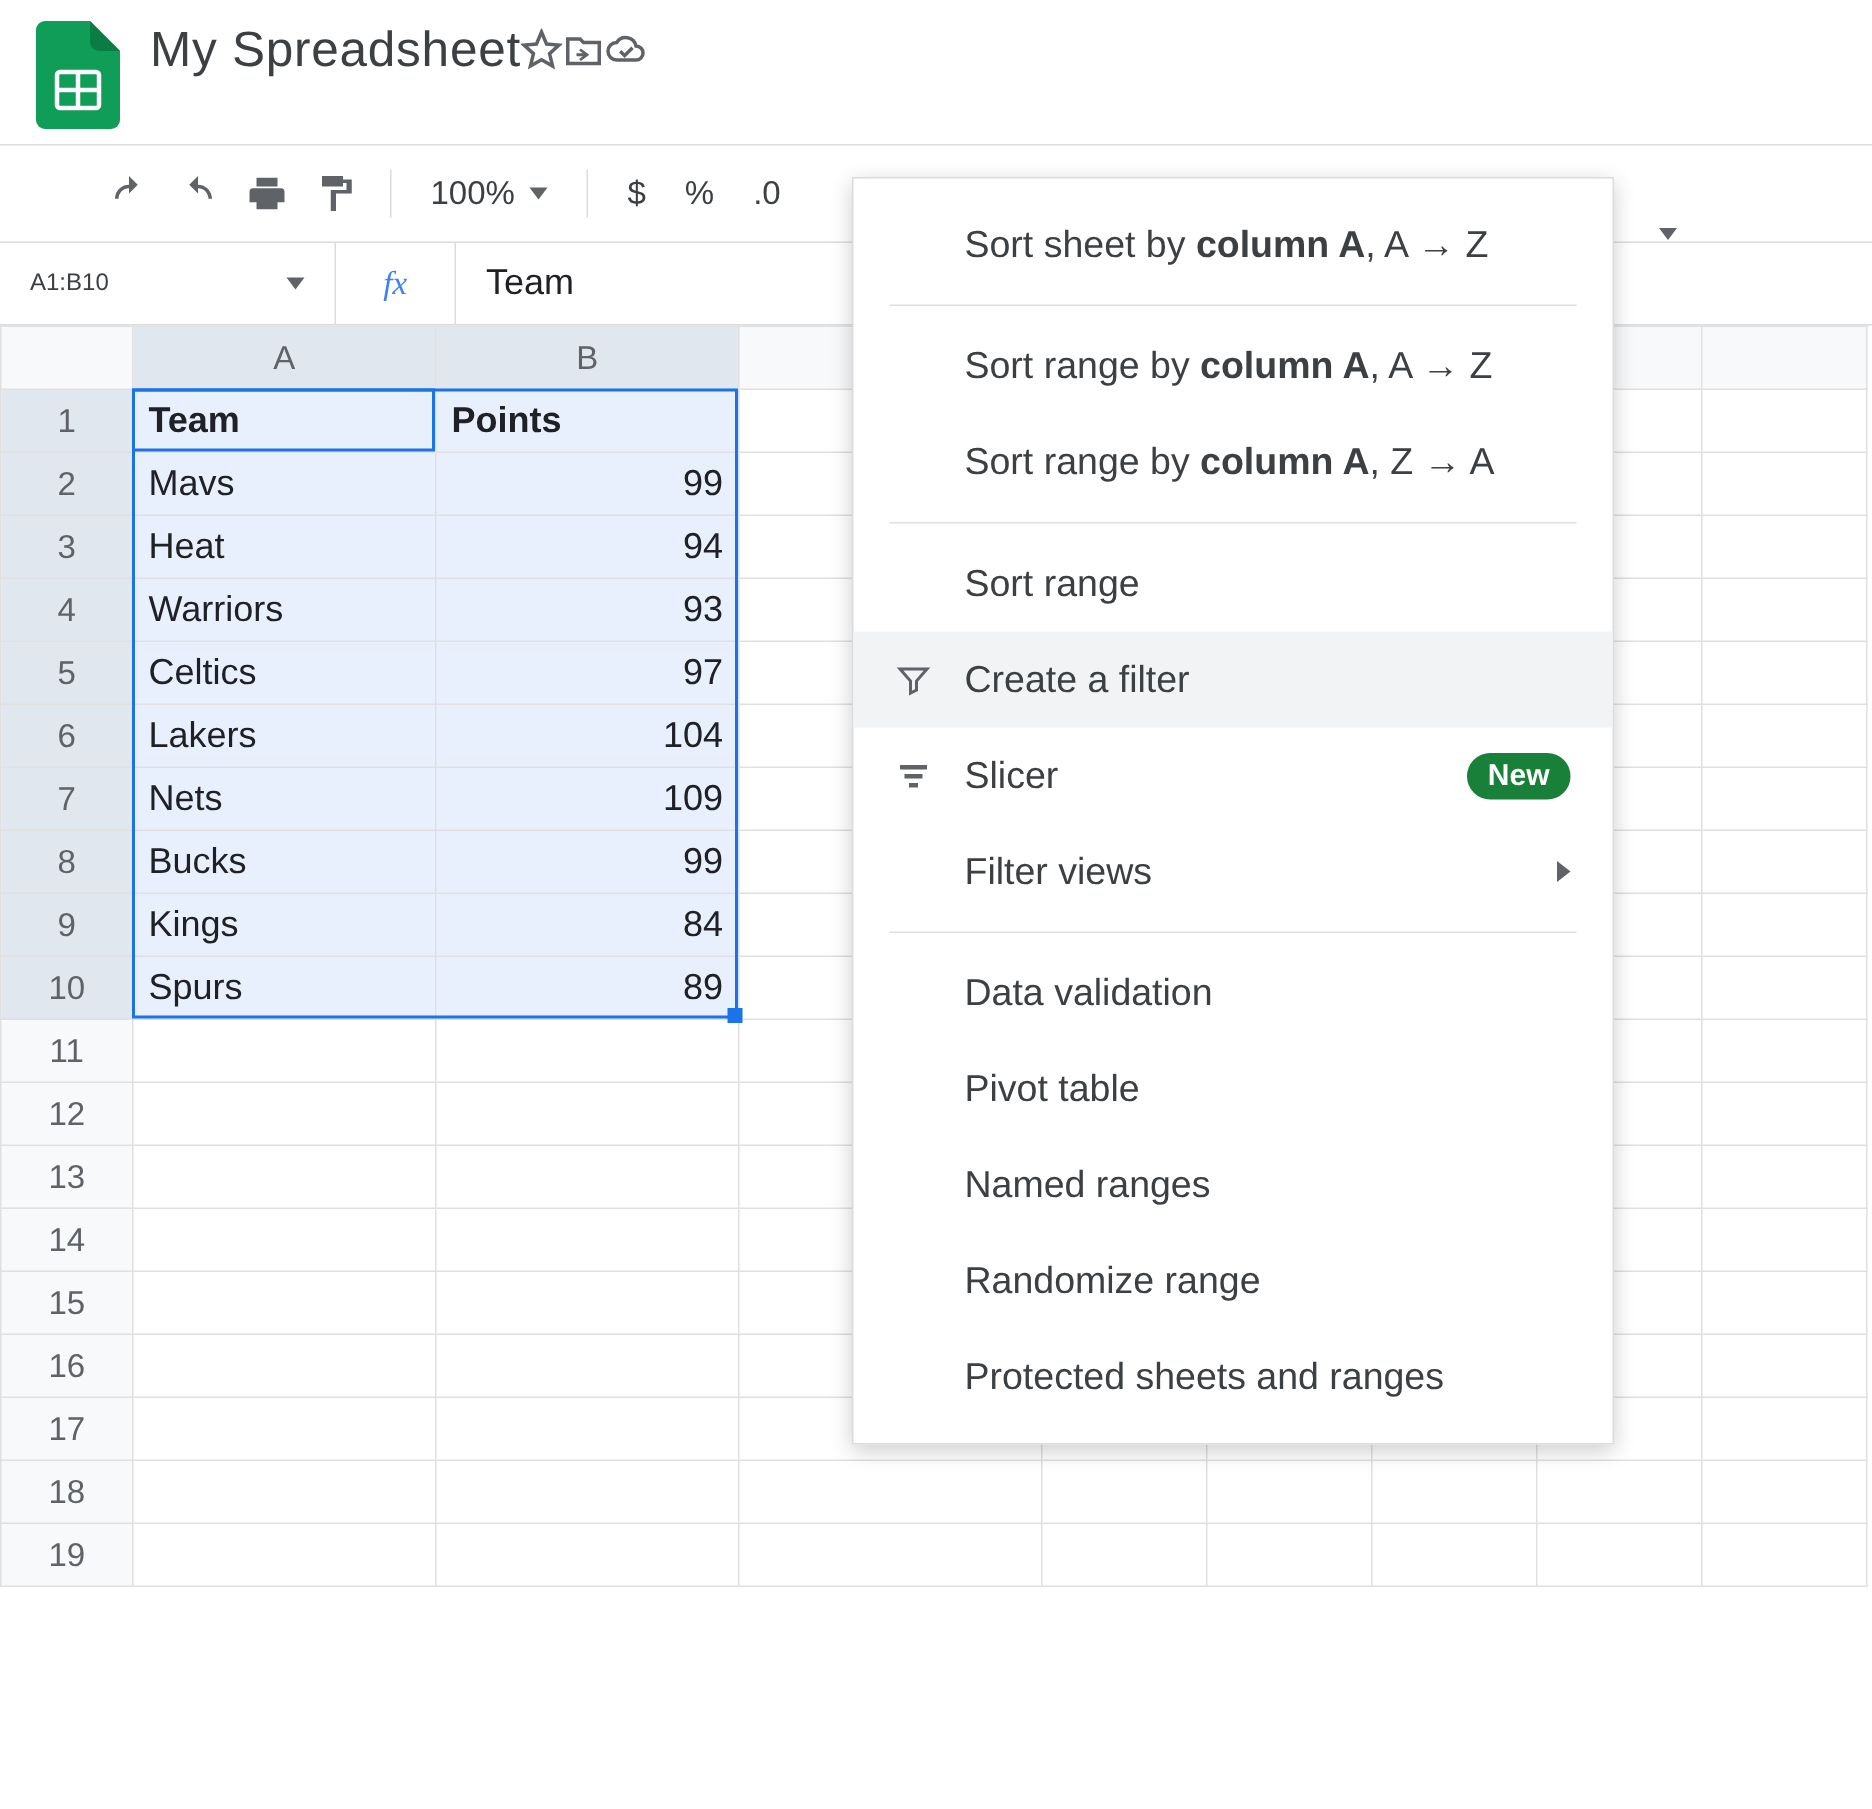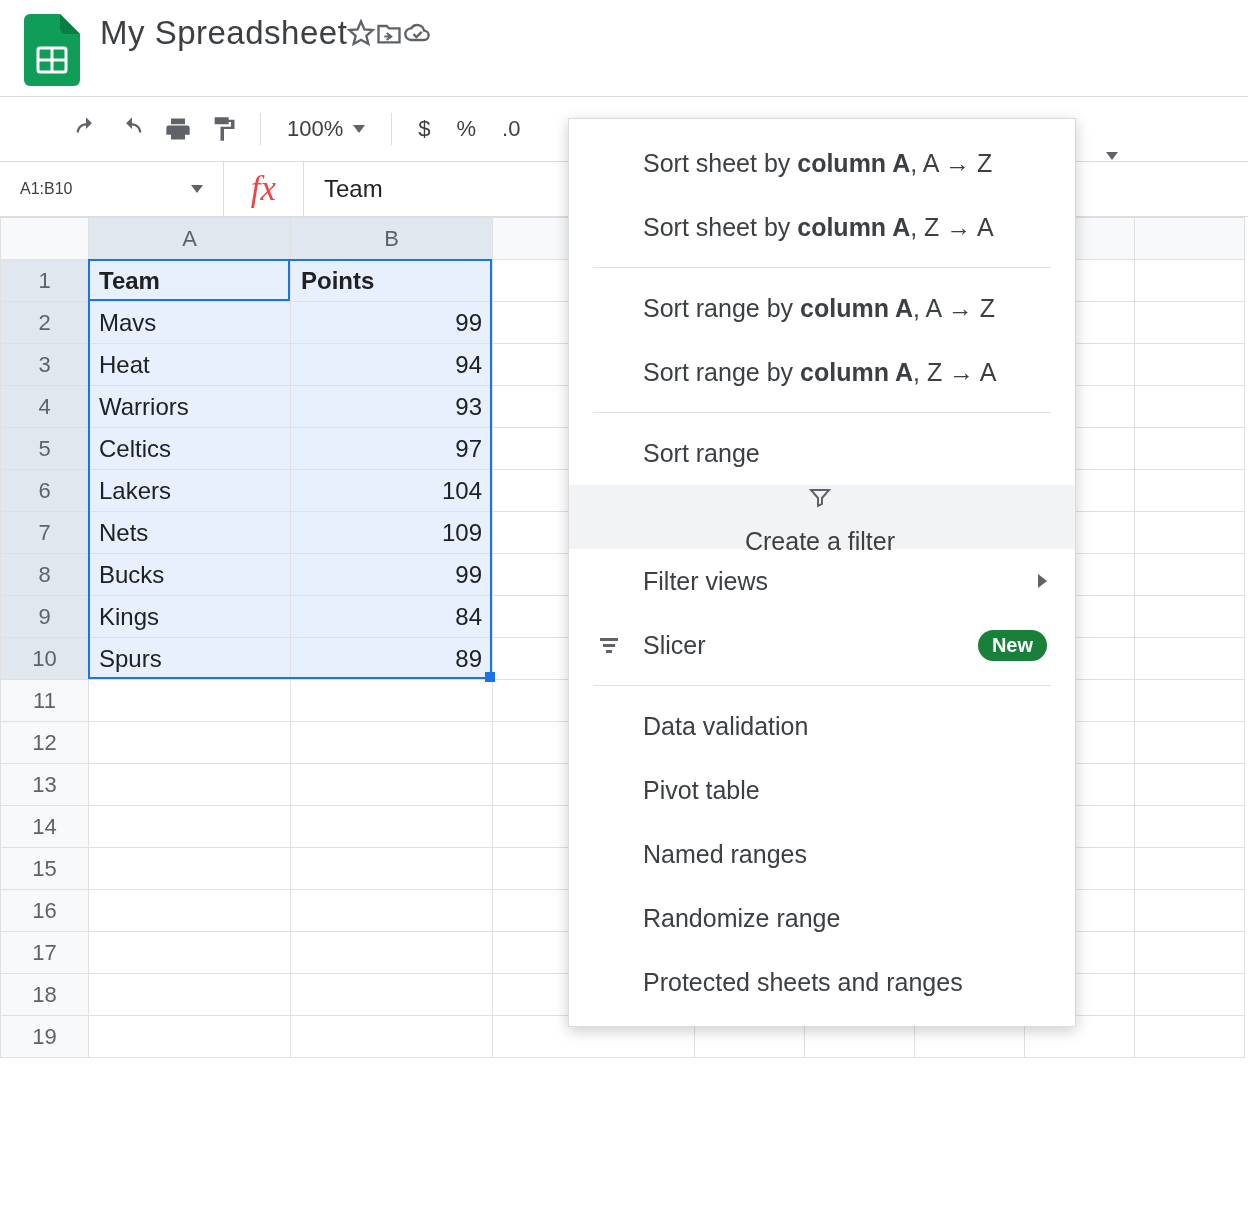--- a/index.html
+++ b/index.html
@@ -26,21 +26,21 @@
   .tb-btn { width: 40px; height: 40px; display:flex; align-items:center; justify-content:center; color:#5f6368; cursor:pointer;}
   .tb-btn svg { width: 28px; height: 28px; }
   .tb-sep { width: 1px; height: 32px; background:#dadce0; margin:0 10px;}
   .zoom { font-size: 22px; color:#3c4043; display:flex; align-items:center; gap:10px; padding:0 10px;}
   .caret-down { width:0;height:0;border-left:6px solid transparent;border-right:6px solid transparent;border-top:8px solid #5f6368;}
   .tb-text { font-size: 22px; color:#3c4043; padding:0 10px;}
 
   
   .fx-bar { display:flex; align-items:center; height:56px; border-top:1px solid #dadce0; border-bottom:1px solid #dadce0;}
   .name-box { width: 224px; display:flex; align-items:center; justify-content:space-between; padding: 0 20px; border-right:1px solid #dadce0; height:100%; font-size:16px; color:#3c4043;}
-  .fx-label { width: 80px; display:flex; align-items:center; justify-content:center; font-family: serif; font-style: italic; font-size:35px; color:#ef4444; border-right:1px solid #dadce0; height:100%;}
+  .fx-label { width: 80px; display:flex; align-items:center; justify-content:center; font-family: serif; font-style: italic; font-size:22px; color:#3b82f6; border-right:1px solid #dadce0; height:100%;}
   .fx-input { flex:1; padding: 0 20px; font-size:24px; color:#202124; height:100%; display:flex; align-items:center;}
 
   
   .grid-wrap { position: relative; }
   table.sheet { border-collapse: collapse; table-layout: fixed; }
   table.sheet th, table.sheet td { border: 1px solid #e0e0e0; }
   .corner { width: 88px; height: 42px; background:#f8f9fa; }
   .col-head { background:#f8f9fa; height:42px; text-align:center; font-size:22px; color:#5f6368; font-weight:400;}
   .row-head { background:#f8f9fa; width:88px; text-align:center; font-size:22px; color:#5f6368; font-weight:400;}
   td.cell { height:42px; padding: 0 10px; font-size:24px; color:#202124; }
@@ -73,21 +73,21 @@
     left: 568px;
     top: 118px;
     width: 508px;
     background: #fff;
     border: 1px solid #dadce0;
     box-shadow: 0 4px 14px rgba(0,0,0,0.2);
     z-index: 50;
     padding: 12px 0;
   }
   .dd-item { display:flex; align-items:center; height:64px; padding: 0 28px 0 24px; font-size:25px; color:#3c4043; cursor:pointer; gap:18px;}
-  .dd-item.hover { background:#f1f3f4;flex-direction:column; }
+  .dd-item.hover { background:#f1f3f4; }
   .dd-icon { width: 32px; display:flex; align-items:center; justify-content:center; color:#5f6368; flex-shrink:0;}
   .dd-spacer-icon { width: 32px; flex-shrink:0;}
   .dd-text { flex:1; }
   .dd-sep { height:1px; background:#e0e0e0; margin: 8px 24px; }
   .dd-badge { background:#188038; color:#fff; font-size:20px; font-weight:600; padding:4px 14px; border-radius:16px;}
   .dd-sub-arrow { width:0;height:0;border-top:7px solid transparent;border-bottom:7px solid transparent;border-left:9px solid #5f6368;}
   .bold-col { font-weight:700; }
 
   
   .tiny-caret { position:absolute; left:1106px; top:160px; }
@@ -417,24 +417,20 @@
   </div>
 
   <div class="active-cell-border" style="left:88px; top:42px; width:202px; height:42px;"></div>
 </div>
 
 <div class="dropdown">
   <div class="dd-item">
     <div class="dd-spacer-icon"></div>
     <div class="dd-text"><span>Sort sheet by </span><span class="bold-col">column A</span><span>, A → Z</span></div>
   </div>
-  <div class="dd-item">
-    <div class="dd-spacer-icon"></div>
-    <div class="dd-text"><span>Sort sheet by </span><span class="bold-col">column A</span><span>, Z → A</span></div>
-  </div>
   <div class="dd-sep"></div>
   <div class="dd-item">
     <div class="dd-spacer-icon"></div>
     <div class="dd-text"><span>Sort range by </span><span class="bold-col">column A</span><span>, A → Z</span></div>
   </div>
   <div class="dd-item">
     <div class="dd-spacer-icon"></div>
     <div class="dd-text"><span>Sort range by </span><span class="bold-col">column A</span><span>, Z → A</span></div>
   </div>
   <div class="dd-sep"></div>
@@ -442,37 +438,37 @@
     <div class="dd-spacer-icon"></div>
     <div class="dd-text">Sort range</div>
   </div>
   <div class="dd-item hover">
     <div class="dd-icon">
       <svg viewBox="0 0 24 24" width="24" height="24" fill="none" stroke="#5f6368" stroke-width="2">
           <path d="M3 5 h18 L14 13 v6 l-4 2 v-8 z"></path>
         </svg>
     </div>
     <div class="dd-text">Create a filter</div>
-  </div>
-  <div class="dd-item">
-    <div class="dd-spacer-icon"></div>
-    <div class="dd-text">Filter views</div>
-    <div class="dd-sub-arrow"></div>
   </div>
   <div class="dd-item">
     <div class="dd-icon">
       <svg viewBox="0 0 24 24" width="24" height="24" fill="#5f6368">
           <rect x="3" y="5" width="18" height="3"></rect>
           <rect x="6" y="11" width="12" height="3"></rect>
           <rect x="9" y="17" width="6" height="3"></rect>
         </svg>
     </div>
     <div class="dd-text">Slicer</div>
     <div class="dd-badge">New</div>
   </div>
+  <div class="dd-item">
+    <div class="dd-spacer-icon"></div>
+    <div class="dd-text">Filter views</div>
+    <div class="dd-sub-arrow"></div>
+  </div>
   <div class="dd-sep"></div>
   <div class="dd-item">
     <div class="dd-spacer-icon"></div>
     <div class="dd-text">Data validation</div>
   </div>
   <div class="dd-item">
     <div class="dd-spacer-icon"></div>
     <div class="dd-text">Pivot table</div>
   </div>
   <div class="dd-item">

